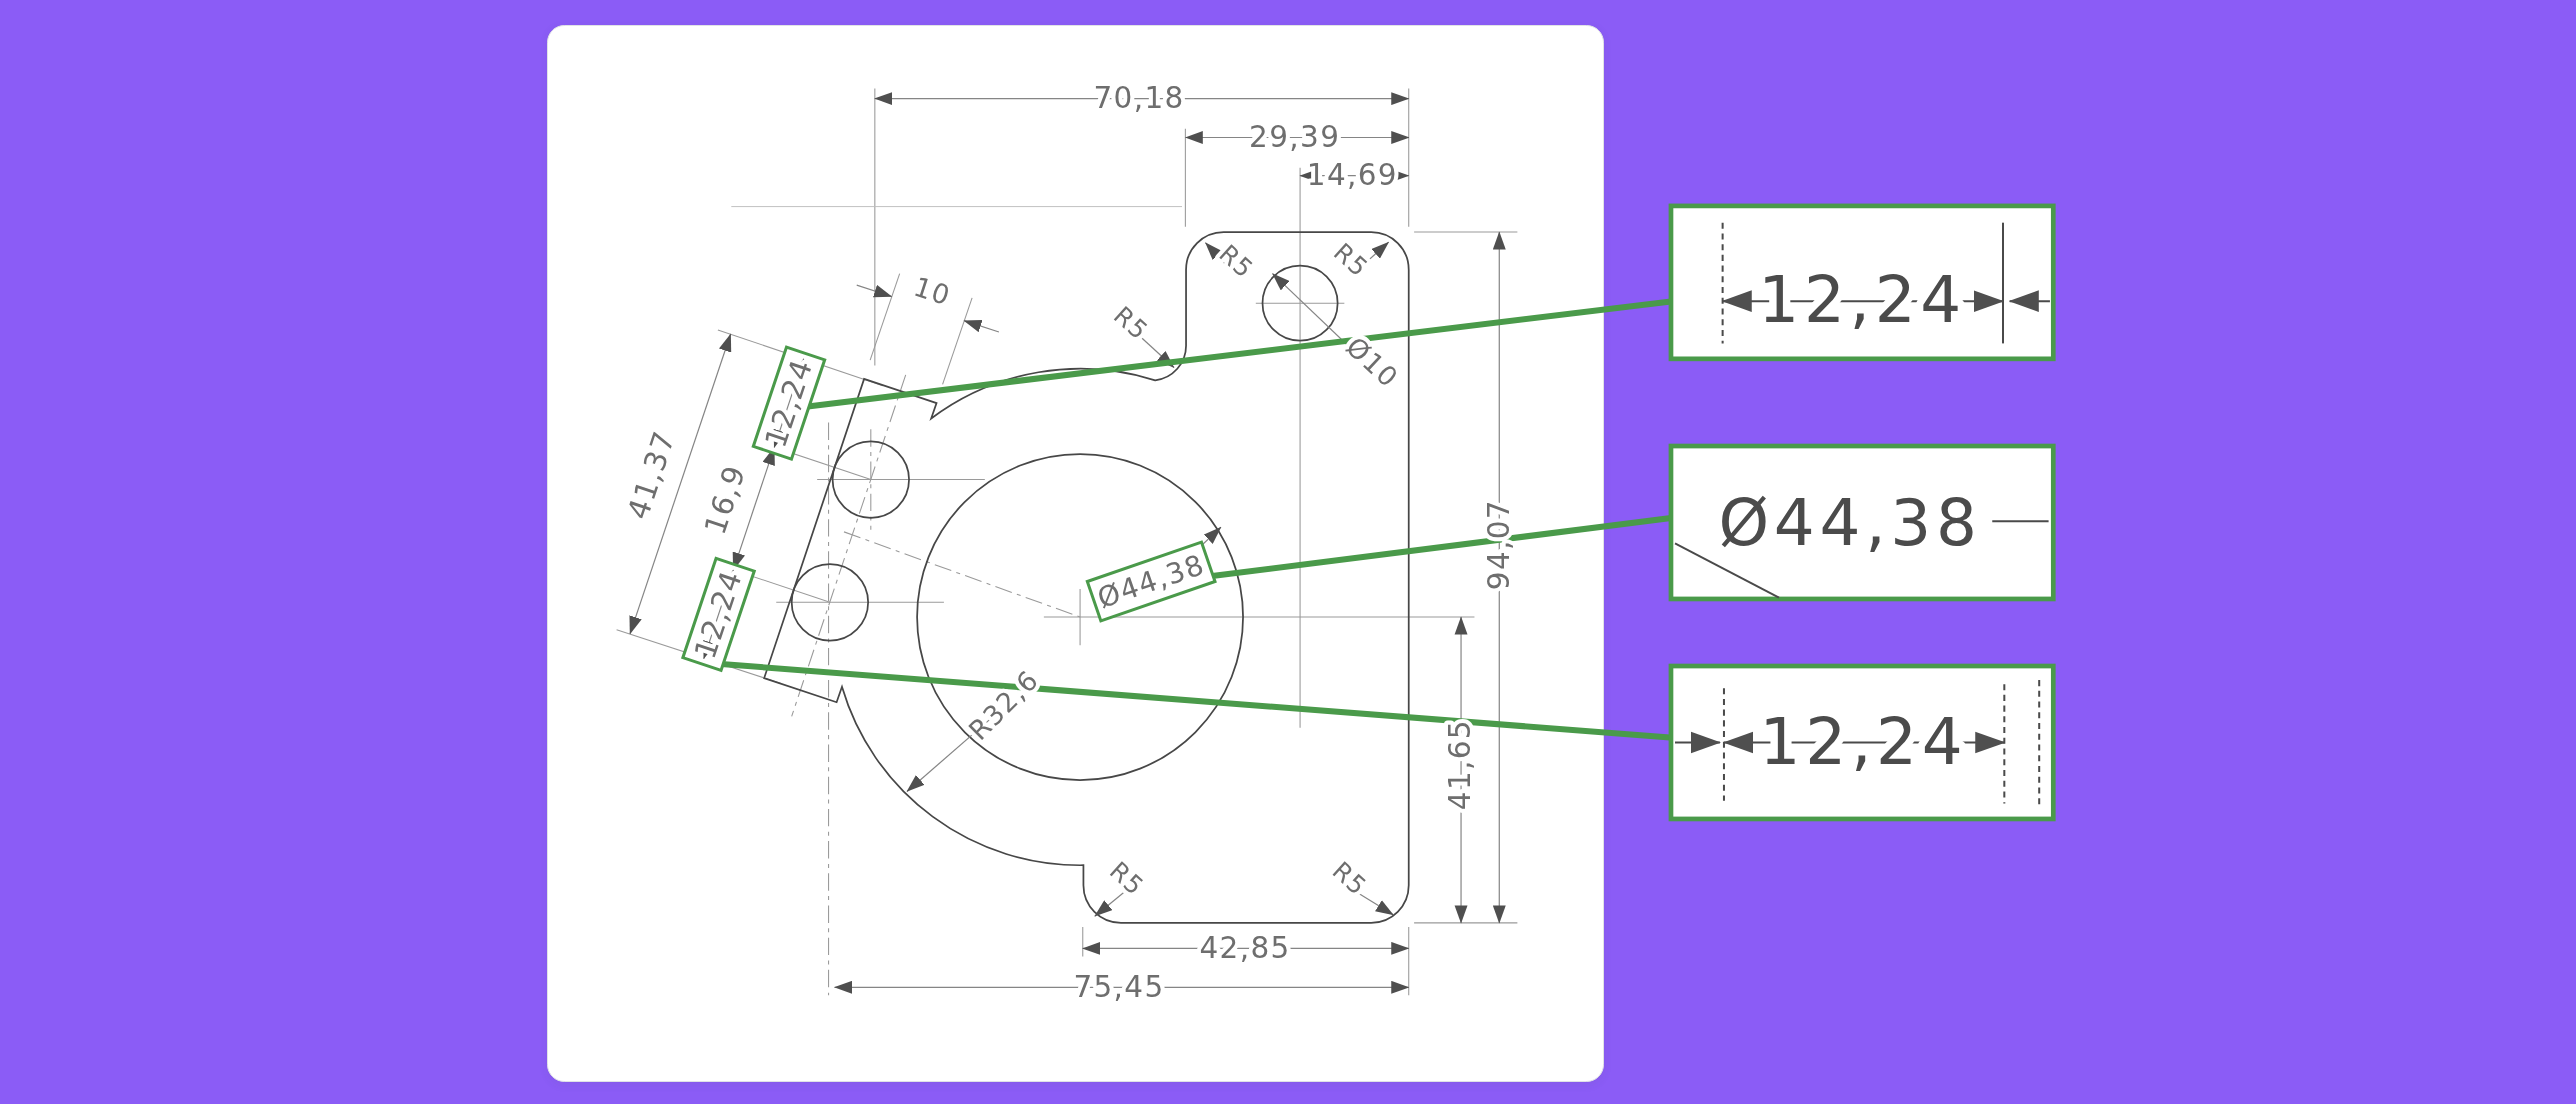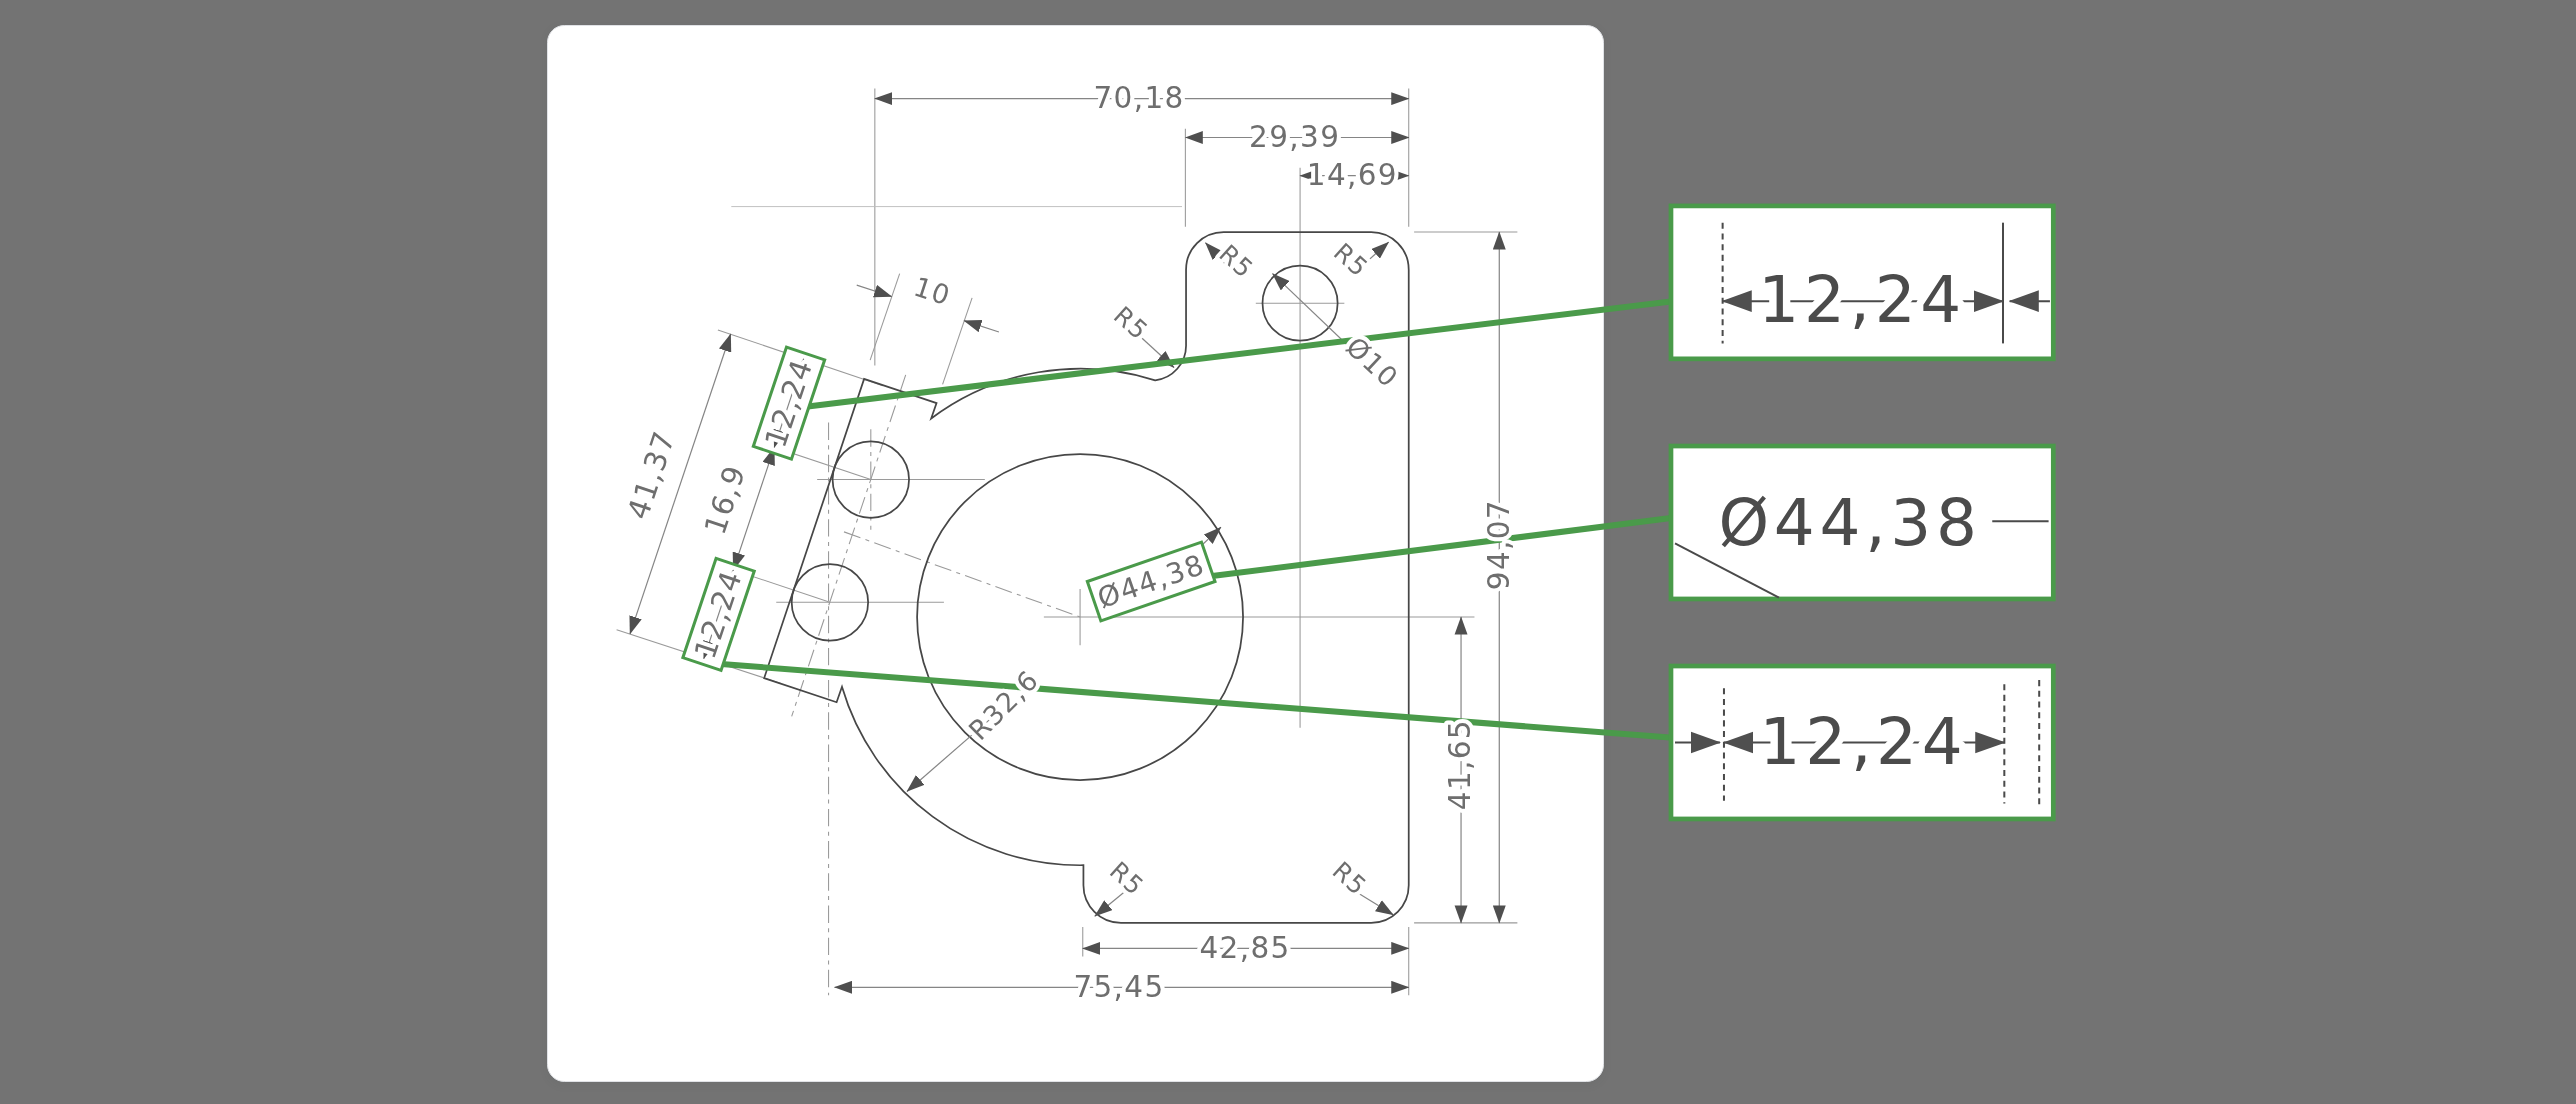--- a/index.html
+++ b/index.html
@@ -1,16 +1,16 @@
 <!DOCTYPE html>
 <html style="font-size:10.7px"><head>
 <meta charset="utf-8">
 <style>
   html,body{margin:0;padding:0;background:#eff1f4;}
-  .stage{position:relative;width:2576px;height:1104px;background:#737373;overflow:hidden;
+  .stage{position:relative;width:2576px;height:1104px;background:#8b5cf6;overflow:hidden;
          font-family:"DejaVu Sans",sans-serif;}
   .card{position:absolute;left:547px;top:25px;width:1055px;height:1055px;background:#ffffff;
         border:1.3px solid #e0e2e6;border-radius:17.4px;box-shadow:0 2.7px 9.4px rgba(60,64,67,0.07);}
   svg.overlay{position:absolute;left:0;top:0;width:2576px;height:1104px;}
 
   
   .part{stroke:#474747;stroke-width:2.6;fill:none;}
   .ext{stroke:#9a9a9a;stroke-width:1.6;fill:none;}
   .faint{stroke:#bdbdbd;stroke-width:1.4;fill:none;}
   .dim{stroke:#858585;stroke-width:1.8;fill:none;}

